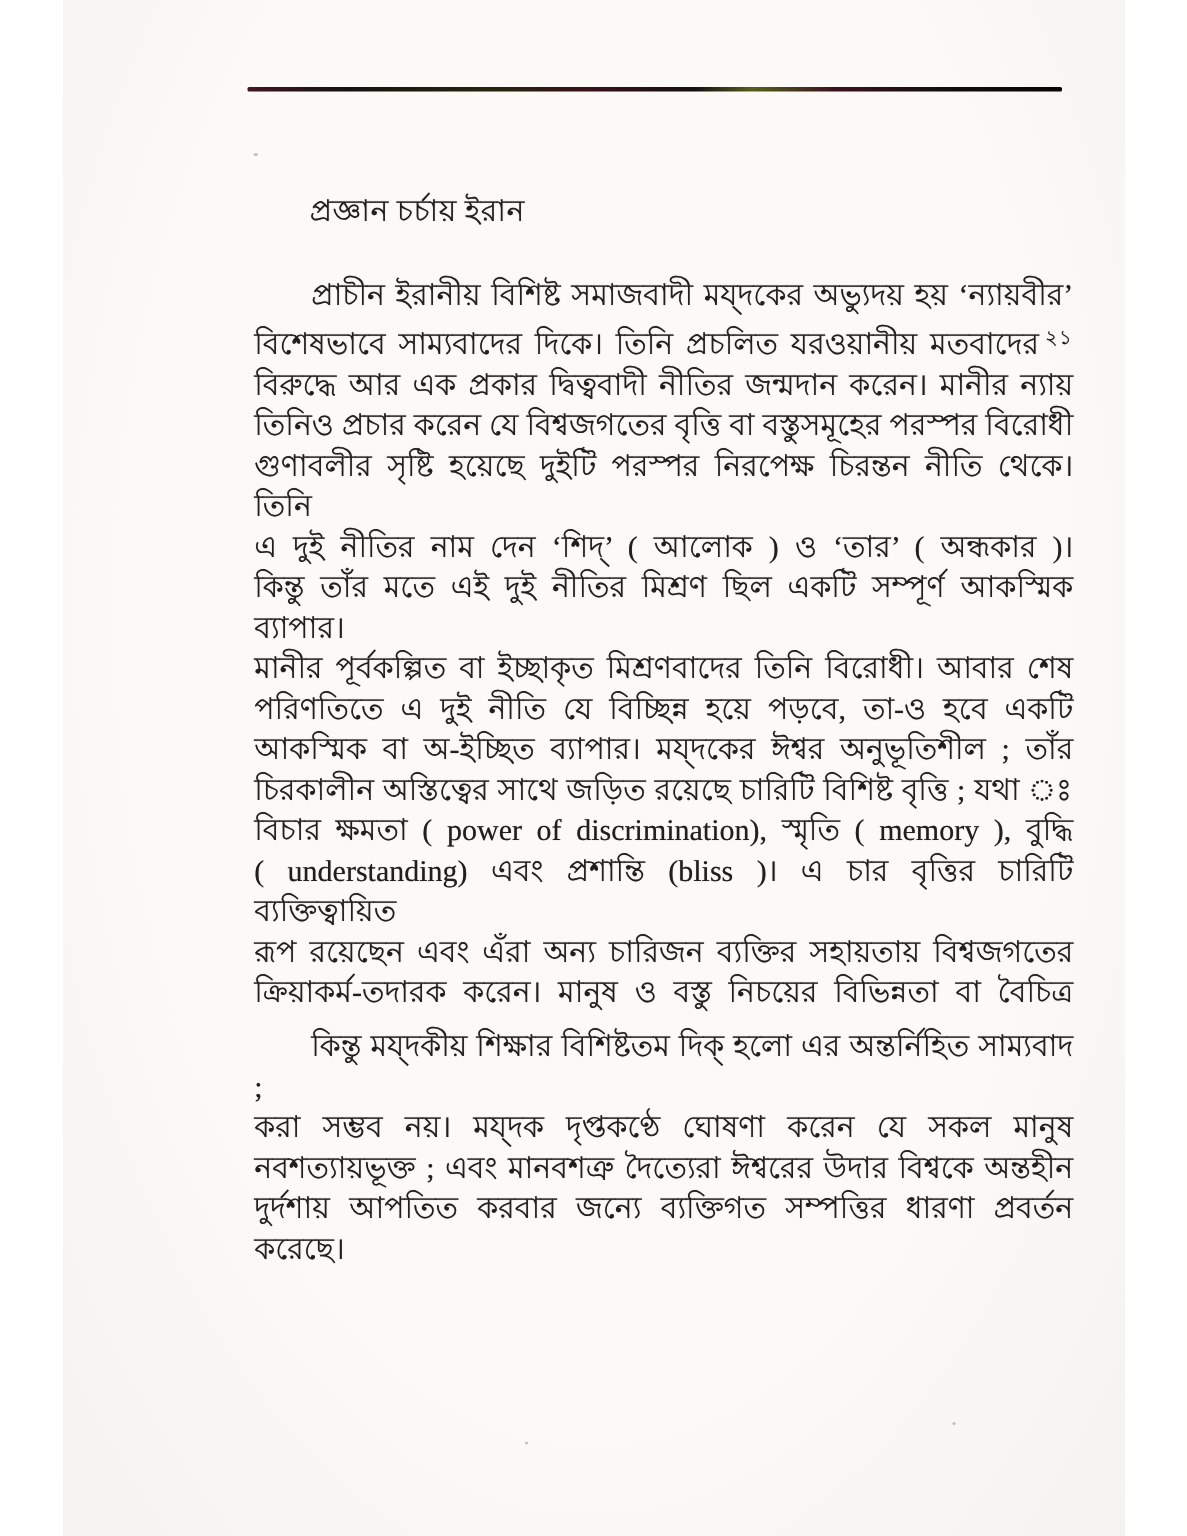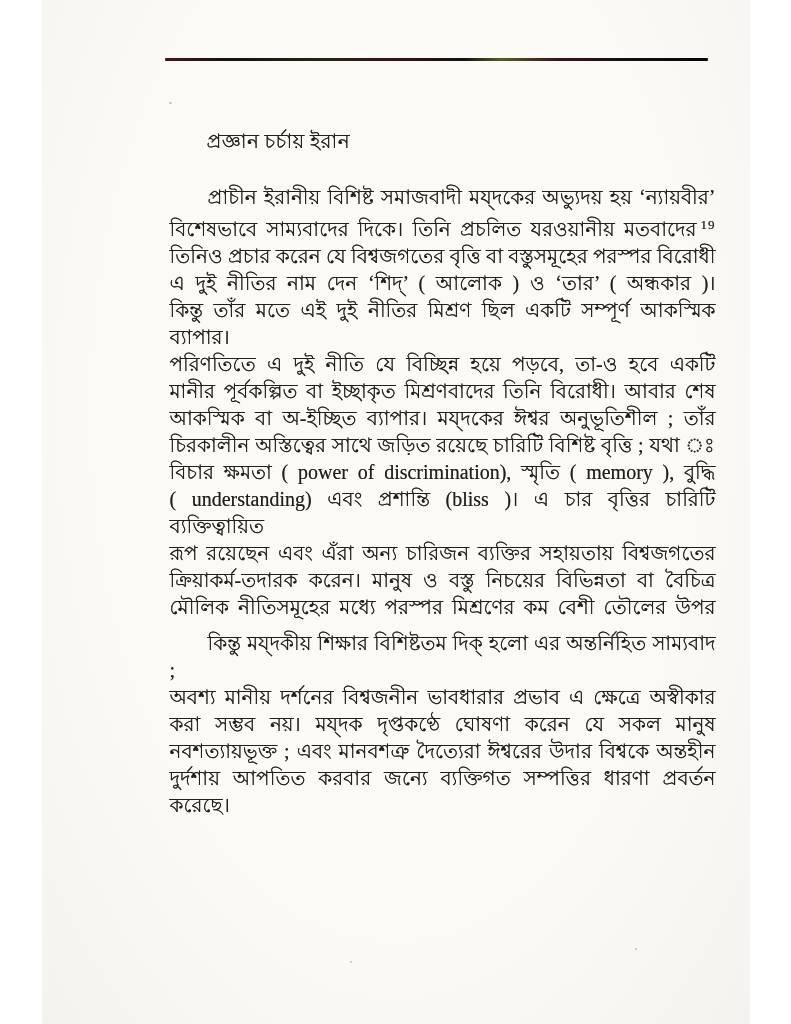--- a/index.html
+++ b/index.html
@@ -84,37 +84,37 @@
 </style>
 </head>
 <body>
 
 <div class="page" style="--paper: #fbfaf7; --ink: #211e1b;">
   <div class="top-rule"></div>
   <div class="running-head">প্রজ্ঞান চর্চায় ইরান</div>
   <div class="text-block" id="text-block">
       <div class="paragraph">
         <div class="line first">প্রাচীন ইরানীয় বিশিষ্ট সমাজবাদী ময্‌দকের অভ্যুদয় হয় ‘ন্যায়বীর’</div>
-        <div class="line">বিশেষভাবে সাম্যবাদের দিকে।  তিনি প্রচলিত যরওয়ানীয় মতবাদের<span class="fnref">19</span></div>
+        <div class="line">বিশেষভাবে সাম্যবাদের দিকে।  তিনি প্রচলিত যরওয়ানীয় মতবাদের<span class="fnref">২১</span></div>
+        <div class="line">বিরুদ্ধে আর এক প্রকার দ্বিত্ববাদী নীতির জন্মদান করেন।  মানীর ন্যায়</div>
         <div class="line">তিনিও প্রচার করেন যে বিশ্বজগতের বৃত্তি বা বস্তুসমূহের পরস্পর বিরোধী</div>
+        <div class="line">গুণাবলীর সৃষ্টি হয়েছে দুইটি পরস্পর নিরপেক্ষ চিরন্তন নীতি থেকে।  তিনি</div>
         <div class="line">এ দুই নীতির নাম দেন ‘শিদ্‌’ ( আলোক ) ও ‘তার’ ( অন্ধকার )।</div>
         <div class="line">কিন্তু তাঁর মতে এই দুই নীতির মিশ্রণ ছিল একটি সম্পূর্ণ আকস্মিক ব্যাপার।</div>
+        <div class="line">মানীর পূর্বকল্পিত বা ইচ্ছাকৃত মিশ্রণবাদের তিনি বিরোধী।  আবার শেষ</div>
         <div class="line">পরিণতিতে এ দুই নীতি যে বিচ্ছিন্ন হয়ে পড়বে, তা-ও হবে একটি</div>
-        <div class="line">মানীর পূর্বকল্পিত বা ইচ্ছাকৃত মিশ্রণবাদের তিনি বিরোধী।  আবার শেষ</div>
         <div class="line">আকস্মিক বা অ-ইচ্ছিত ব্যাপার।  ময্‌দকের ঈশ্বর অনুভূতিশীল ; তাঁর</div>
         <div class="line">চিরকালীন অস্তিত্বের সাথে জড়িত রয়েছে চারিটি বিশিষ্ট বৃত্তি ; যথা ঃ</div>
         <div class="line">বিচার ক্ষমতা  ( power of discrimination),  স্মৃতি ( memory ),  বুদ্ধি</div>
         <div class="line">( understanding) এবং প্রশান্তি (bliss )।  এ চার বৃত্তির চারিটি ব্যক্তিত্বায়িত</div>
         <div class="line">রূপ রয়েছেন এবং এঁরা অন্য চারিজন ব্যক্তির সহায়তায় বিশ্বজগতের</div>
         <div class="line">ক্রিয়াকর্ম-তদারক করেন।  মানুষ ও বস্তু নিচয়ের বিভিন্নতা বা বৈচিত্র</div>
-        <div class="line">মৌলিক নীতিসমূহের মধ্যে পরস্পর মিশ্রণের কম বেশী তৌলের উপর</div>
       </div>
       <div class="paragraph">
         <div class="line first">কিন্তু ময্‌দকীয় শিক্ষার বিশিষ্টতম দিক্‌ হলো এর অন্তর্নিহিত সাম্যবাদ ;</div>
-        <div class="line">অবশ্য মানীয় দর্শনের বিশ্বজনীন ভাবধারার প্রভাব এ ক্ষেত্রে অস্বীকার</div>
         <div class="line">করা সম্ভব নয়।  ময্‌দক দৃপ্তকণ্ঠে ঘোষণা করেন যে সকল মানুষ</div>
         <div class="line">নবশত্যায়ভূক্ত ; এবং মানবশত্রু দৈত্যেরা ঈশ্বরের উদার বিশ্বকে অন্তহীন</div>
         <div class="line">দুর্দশায় আপতিত করবার জন্যে ব্যক্তিগত সম্পত্তির ধারণা প্রবর্তন করেছে।</div>
       </div>
     </div>
   <div class="speck s1"></div>
   <div class="speck s2"></div>
   <div class="speck s3"></div>
 </div>
 

